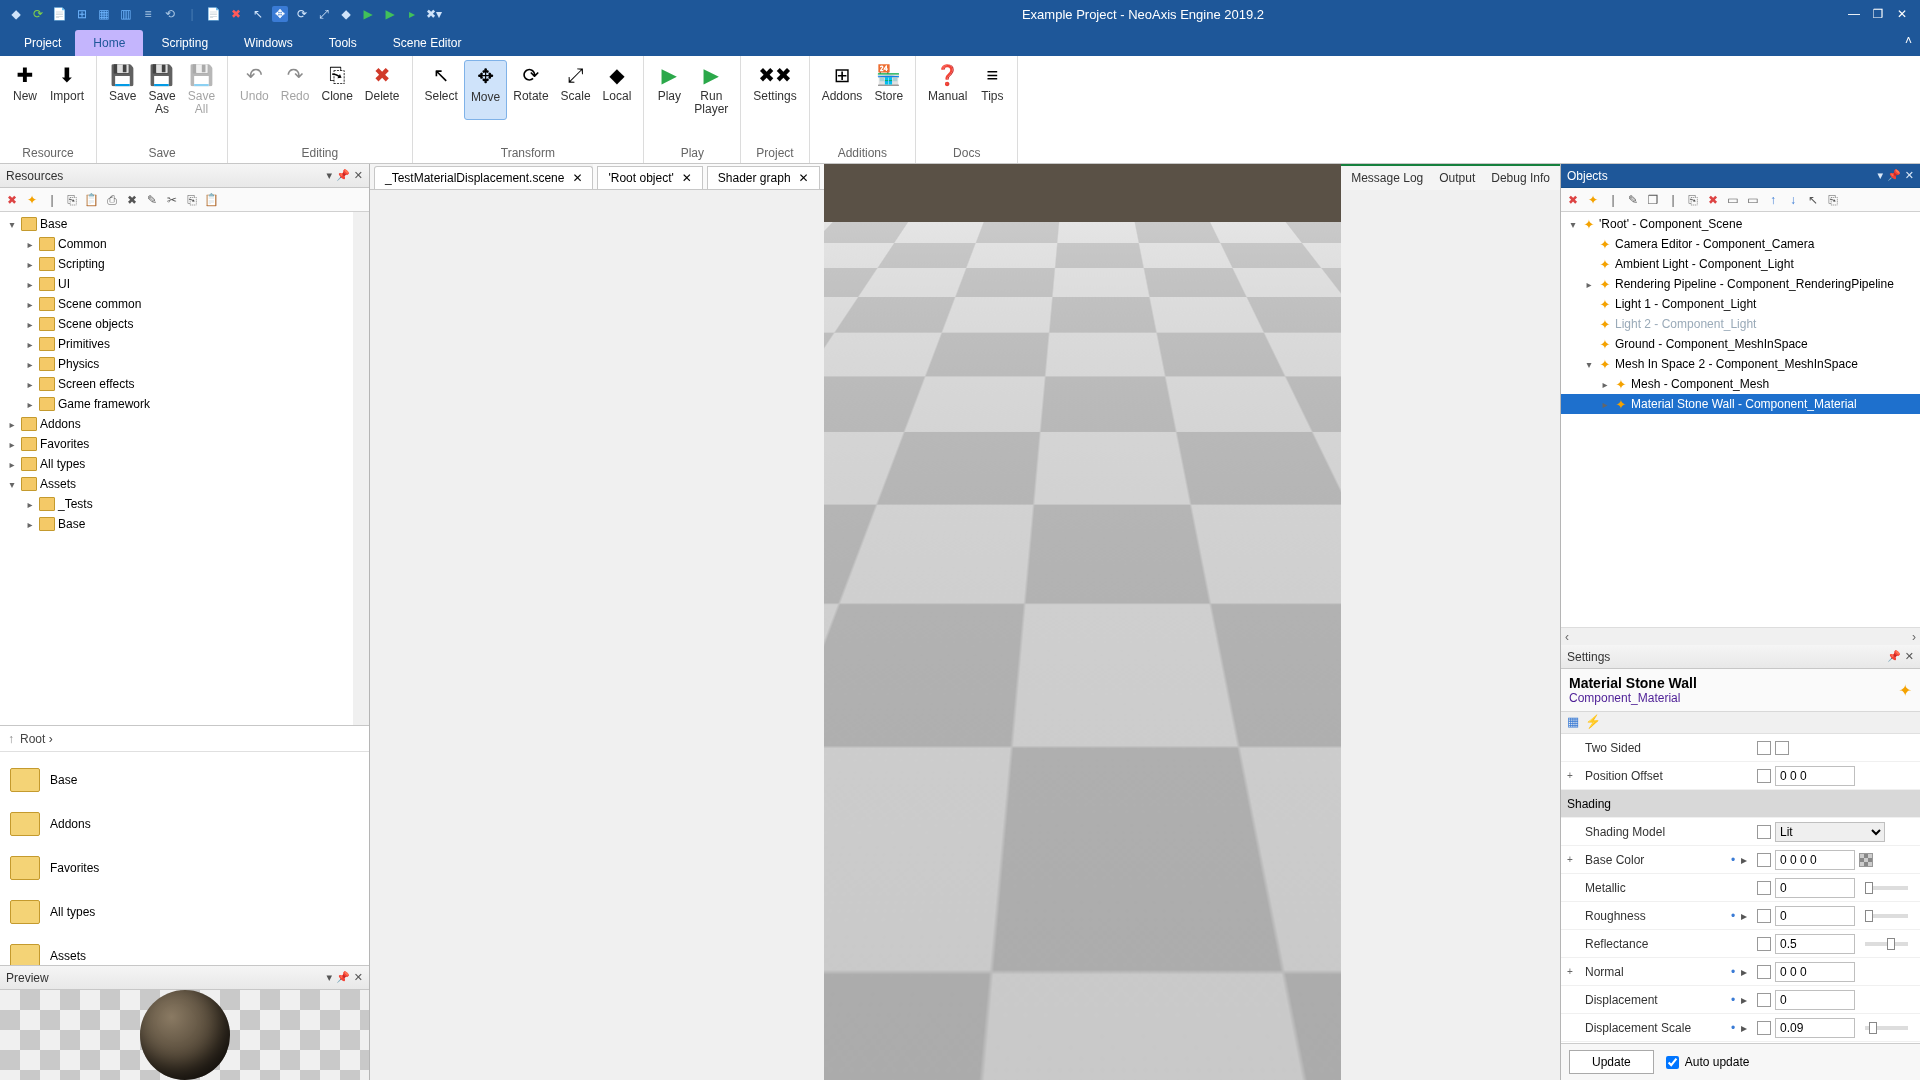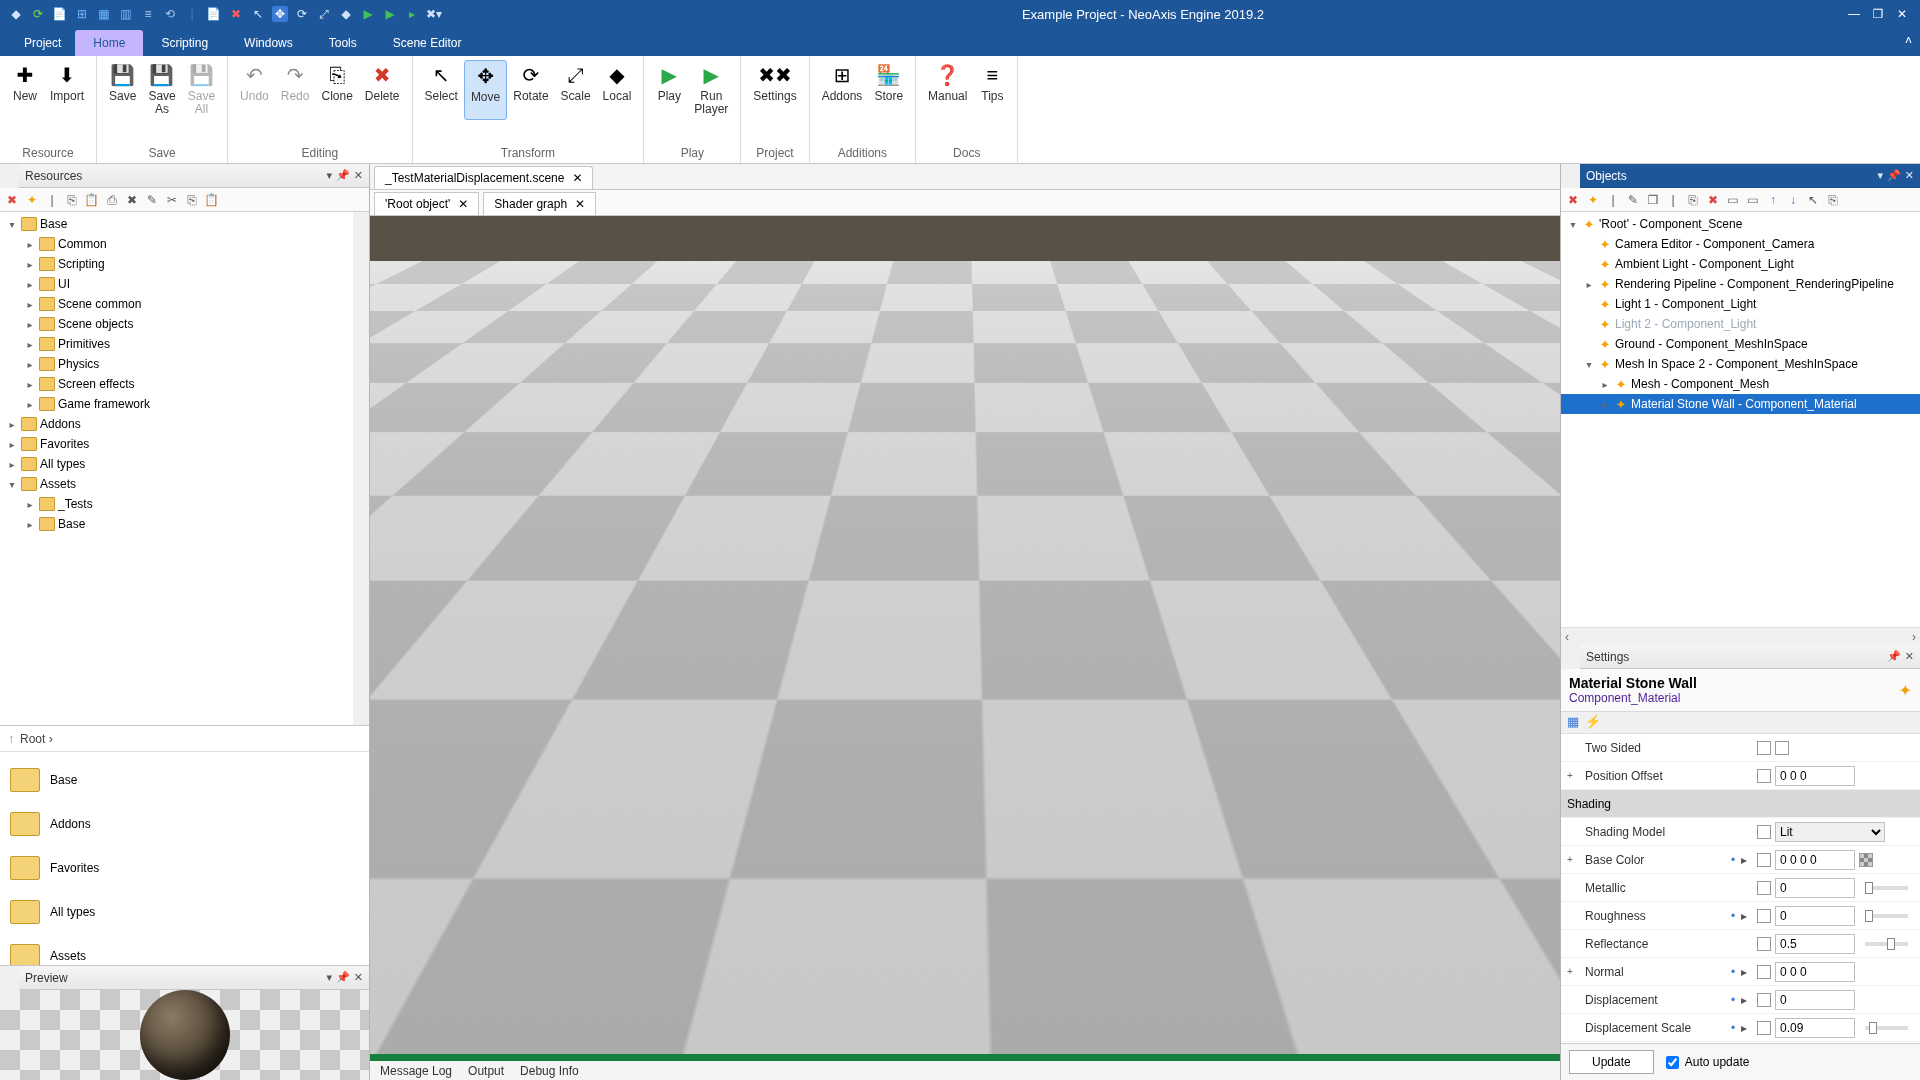--- a/index.html
+++ b/index.html
@@ -18,21 +18,21 @@
 .ribbon { background: #fff; border-bottom: 1px solid #c7c7c7; display: flex; height: 108px; }
 .ribbon .group { display: flex; flex-direction: column; border-right: 1px solid #dcdcdc; padding: 4px 6px 2px; }
 .ribbon .group .items { display: flex; flex: 1; align-items: flex-start; }
 .ribbon .btn { display: flex; flex-direction: column; align-items: center; justify-content: flex-start; padding: 2px 6px; cursor: pointer; border-radius: 3px; }
 .ribbon .btn.active { background: #cfe3fa; border: 1px solid #7fb2e8; }
 .ribbon .btn .ico { width: 26px; height: 26px; display: flex; align-items: center; justify-content: center; font-size: 20px; }
 .ribbon .btn .lbl { margin-top: 2px; text-align: center; color: #333; line-height: 13px; min-height: 26px; }
 .ribbon .group .gtitle { text-align: center; color: #666; padding: 1px 0; }
 .main { flex: 1; display: flex; min-height: 0; }
 .leftcol { width: 370px; display: flex; flex-direction: column; border-right: 1px solid #b5b5b5; }
-.panelhdr { background: linear-gradient(#f5f5f5,#e8e8e8); border-bottom: 1px solid #c7c7c7; height: 24px; display: flex; align-items: center; padding: 0 6px; font-weight: 500; color: #333; margin-left: 19px; }
+.panelhdr { background: linear-gradient(#f5f5f5,#e8e8e8); border-bottom: 1px solid #c7c7c7; height: 24px; display: flex; align-items: center; padding: 0 6px; font-weight: 500; color: #333; }
 .panelhdr .sp { flex: 1; }
 .panelhdr .pi { margin-left: 4px; color: #555; cursor: pointer; font-size: 11px; }
 .toolbar { height: 24px; border-bottom: 1px solid #d0d0d0; display: flex; align-items: center; gap: 4px; padding: 0 4px; background: #fafafa; }
 .toolbar span { width: 16px; height: 16px; display: inline-flex; align-items: center; justify-content: center; color: #555; cursor: pointer; font-size: 12px; }
 .tree { flex: 1; overflow-y: auto; background: #fff; padding: 2px 0; font-size: 12px; }
 .tree .node { display: flex; align-items: center; height: 20px; padding-left: 4px; cursor: pointer; }
 .tree .node.sel { background: #1e70cd; color: #fff; }
 .tree .tw { width: 12px; text-align: center; color: #666; font-size: 10px; }
 .tree .fico { width: 16px; height: 14px; margin: 0 3px; background: #f4c967; border: 1px solid #c49a2e; border-radius: 1px; }
 .tree .cico { width: 14px; height: 14px; margin: 0 3px; display: flex; align-items: center; justify-content: center; color: #f4a200; font-size: 13px; }
@@ -41,41 +41,41 @@
 .fgrid { flex: 1; overflow: auto; padding: 6px; }
 .fgrid .fi { display: flex; align-items: center; height: 44px; gap: 10px; cursor: pointer; padding: 2px 4px; }
 .fgrid .fi .big { width: 30px; height: 24px; background: #f4d376; border: 1px solid #c49a2e; border-radius: 2px; }
 .preview { border-top: 1px solid #c7c7c7; display: flex; flex-direction: column; }
 .previewcanvas { flex: 1; background:
   repeating-conic-gradient(#c9c9c9 0 25%, #f0f0f0 0 50%) 0 0/40px 40px;
   display: flex; align-items: center; justify-content: center; height: 180px; }
 .previewcanvas .sphere { width: 90px; height: 90px; border-radius: 50%;
   background: radial-gradient(circle at 35% 30%, #8a7a63, #4a3f30 60%, #1e1712);
   box-shadow: inset -8px -12px 20px rgba(0,0,0,0.6); }
-.center { flex: 1; display: flex; flex-direction: column; min-width: 0; }
+.center { flex: 1; display: flex; flex-direction: row; min-width: 0; }
 .doctabs { height: 26px; background: #f4f4f4; border-bottom: 1px solid #c7c7c7; display: flex; align-items: flex-end; }
 .doctabs .dtab { padding: 4px 10px; border: 1px solid #c7c7c7; border-bottom: none; background: #fff; margin-left: 4px; display: flex; gap: 8px; cursor: pointer; border-top-left-radius: 3px; border-top-right-radius: 3px; }
 .subtabs { height: 26px; background: #fafafa; border-bottom: 1px solid #c7c7c7; display: flex; align-items: flex-end; padding-left: 4px; }
 .subtabs .st { padding: 4px 10px; border: 1px solid #c7c7c7; border-bottom: none; background: #fff; margin-right: 4px; display: flex; gap: 8px; cursor: pointer; text-align: right; }
 .viewport { flex: 1; background: #5a5146; position: relative; overflow: hidden; }
 .viewport .floor { position: absolute; inset: 0;
   background:
    linear-gradient(rgba(255,255,255,0.25),rgba(0,0,0,0.15)),
    repeating-conic-gradient(#b8b8b8 0 25%, #dcdcdc 0 50%) 0 0/120px 120px;
   transform: perspective(900px) rotateX(62deg) scale(2.3) translateY(-10%);
   transform-origin: center 30%; filter: blur(.3px); }
 .viewport .slab { position: absolute; left: 8%; right: 4%; top: 22%; bottom: 0;
   background:
    linear-gradient(rgba(0,0,0,0.15),rgba(0,0,0,0.35)),
    repeating-linear-gradient(18deg, rgba(0,0,0,0.55) 0 6px, transparent 6px 120px),
    repeating-linear-gradient(108deg, rgba(0,0,0,0.5) 0 5px, transparent 5px 120px),
    radial-gradient(circle, #6a5a47, #4a3c2d);
   clip-path: polygon(22% 0, 100% 0, 100% 100%, 0 100%);
   box-shadow: 0 30px 50px rgba(0,0,0,0.5); }
-.statusbar { height: 26px; border-top: 7px solid #15803d; display: flex; align-items: center; gap: 16px; padding: 0 10px; background: #f4f4f4; color: #333; }
+.statusbar { height: 26px; border-top: 2px solid #15803d; display: flex; align-items: center; gap: 16px; padding: 0 10px; background: #f4f4f4; color: #333; }
 .rightcol { width: 360px; display: flex; flex-direction: column; border-left: 1px solid #b5b5b5; }
 .objtree { height: 220px; overflow: auto; background: #fff; }
 .hsb { height: 18px; background: #f0f0f0; border-top: 1px solid #ddd; display: flex; align-items: center; justify-content: space-between; padding: 0 4px; color: #666; }
 .settings { flex: 1; display: flex; flex-direction: column; min-height: 0; }
 .sethdr { padding: 6px 8px; border-bottom: 1px solid #d8d8d8; background: #fafafa; }
 .sethdr .nm { font-weight: bold; font-size: 14px; }
 .sethdr .tp { color: #4c1d95; }
 .settb { height: 22px; display: flex; gap: 6px; padding: 2px 6px; border-bottom: 1px solid #e0e0e0; }
 .settb span { font-size: 13px; cursor: pointer; }
 .props { flex: 1; overflow: auto; background: #fff; }

